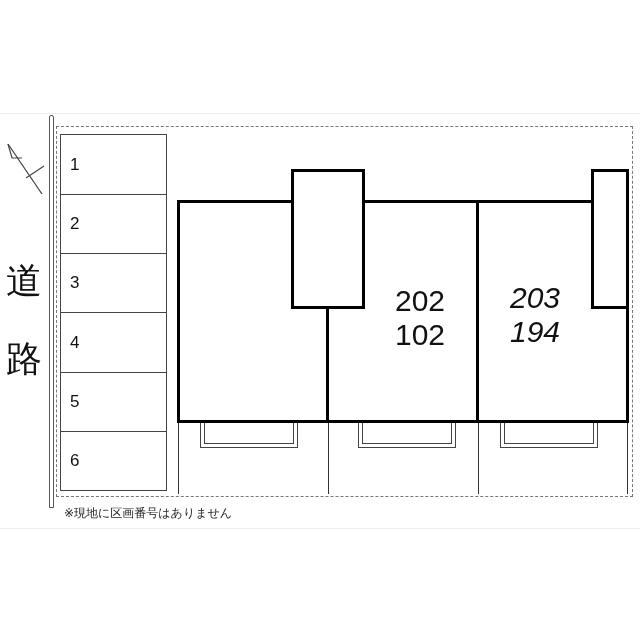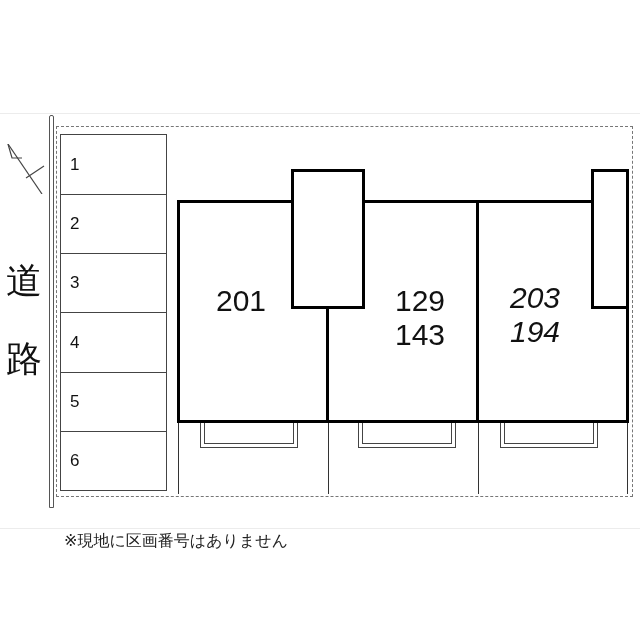--- a/index.html
+++ b/index.html
@@ -11,21 +11,21 @@
   .slots { left:60px; top:134px; width:107px; height:357px; border:1px solid #444; background:#fff; }
   .slot { position:absolute; left:0; width:100%; border-bottom:1px solid #444; box-sizing:border-box; }
   .slot:last-child { border-bottom:none; }
   .slot span { position:absolute; left:9px; top:50%; transform:translateY(-50%); font-size:17px; color:#111; }
   .bldg { border:3px solid #000; background:#fff; }
   .unit-label { position:absolute; font-size:30px; line-height:34px; color:#111; text-align:center; letter-spacing:0px; }
   .thin { background:#333; width:1px; }
   .balcony { height:25px; border:1px solid #444; border-top:none; }
   .balcony::after { content:""; position:absolute; left:3px; right:3px; top:0; bottom:3px; border:1px solid #444; border-top:none; }
   .road-label { font-size:36px; color:#111; line-height:36px; }
-  .note { font-size:16px; color:#222; white-space:nowrap;margin-top:26px; }
+  .note { font-size:12px; color:#222; white-space:nowrap; }
   .compass { left:4px; top:144px; width:42px; height:50px; }
 </style>
 </head>
 <body>
 
 <div class="abs frame"></div>
 
 <svg class="abs compass" viewBox="0 0 42 50">
   <polyline points="4,0 38,50" stroke="#444" stroke-width="1.2" fill="none"></polyline>
   <polyline points="4,0 8,14 18,14" stroke="#444" stroke-width="1.2" fill="none"></polyline>
@@ -62,25 +62,24 @@
 
 <div class="abs bldg" style="left:177px; top:200px; width:452px; height:223px;"></div>
 
 <div class="abs" style="left:326px; top:305px; width:3px; height:118px; background:#000;"></div>
 <div class="abs" style="left:476px; top:200px; width:3px; height:223px; background:#000;"></div>
 
 <div class="abs bldg" style="left:291px; top:169px; width:74px; height:140px;"></div>
 <div class="abs bldg" style="left:591px; top:169px; width:38px; height:140px;"></div>
 
 <div class="abs unit-label" style="left:196px; top:284px; width:90px;">
-  <div>201</div>
 </div>
 <div class="abs unit-label" style="left:375px; top:284px; width:90px;">
-  <div>129</div>
-  <div>143</div>
+  <div>202</div>
+  <div>102</div>
 </div>
 <div class="abs unit-label" style="left:488px; top:281px; width:94px;font-style:italic;">
   <div>203</div>
   <div>194</div>
 </div>
 
 <div class="abs balcony" style="left:200px; top:423px; width:98px;"></div>
 <div class="abs balcony" style="left:358px; top:423px; width:98px;"></div>
 <div class="abs balcony" style="left:500px; top:423px; width:98px;"></div>
 

